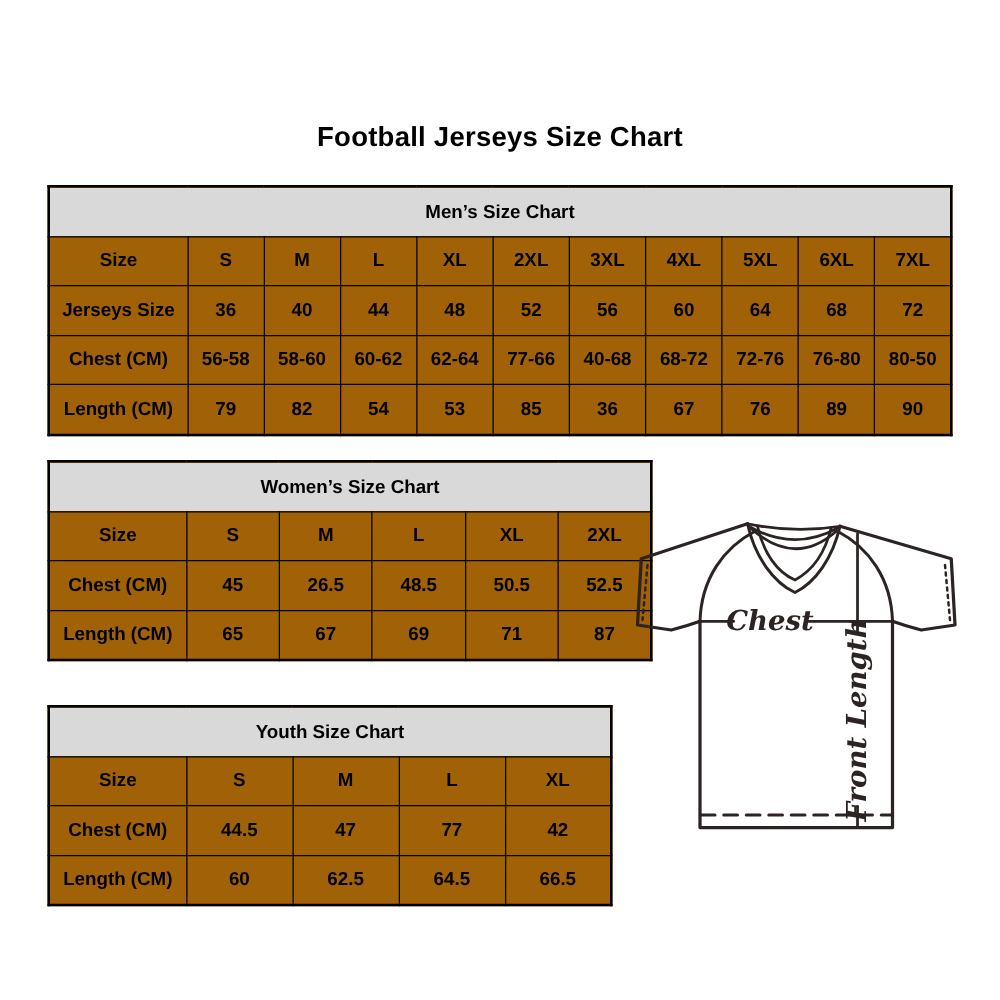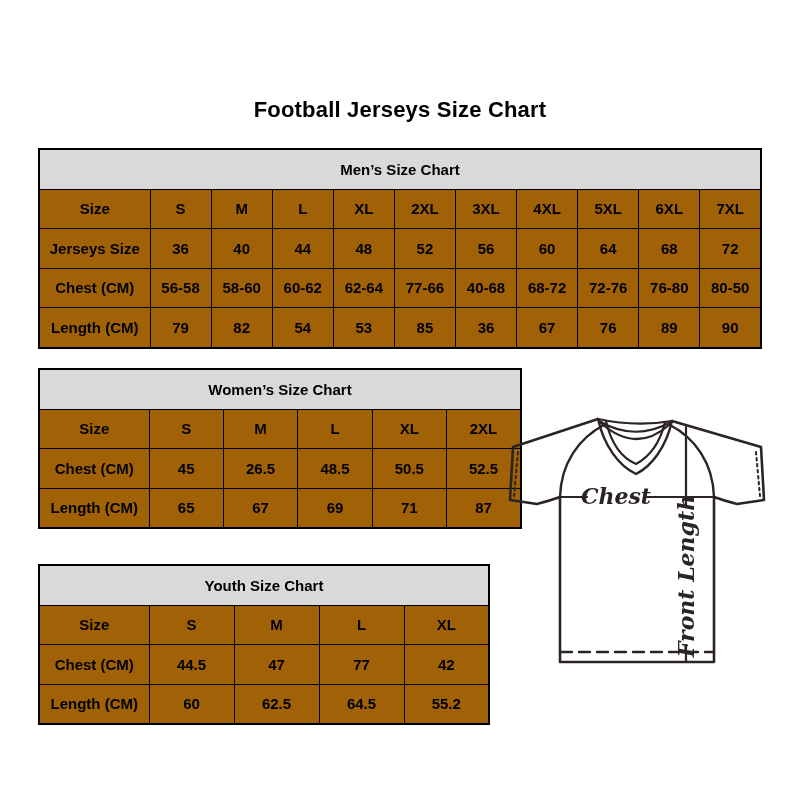--- a/index.html
+++ b/index.html
@@ -197,21 +197,21 @@
           <td>44.5</td>
           <td>47</td>
           <td>77</td>
           <td>42</td>
         </tr>
         <tr>
           <td>Length (CM)</td>
           <td>60</td>
           <td>62.5</td>
           <td>64.5</td>
-          <td>55.2</td>
+          <td>66.5</td>
         </tr>
       </tbody>
   </table>
 
   <svg class="jersey-svg" viewBox="500 395 290 285">
 
     <path stroke-width="2.6" d="M598,419 L513,447 L510,500 L537,504 Q549,501 560,497 L560,662 L714,662 L714,497 Q725,501 737,504 L764,500 L761,447 L672,421"></path>
 
     <path stroke-width="2.4" d="M560,497 C561,463 579,438 604,425"></path>
     <path stroke-width="2.4" d="M714,497 C713,463 695,438 670,425"></path>

